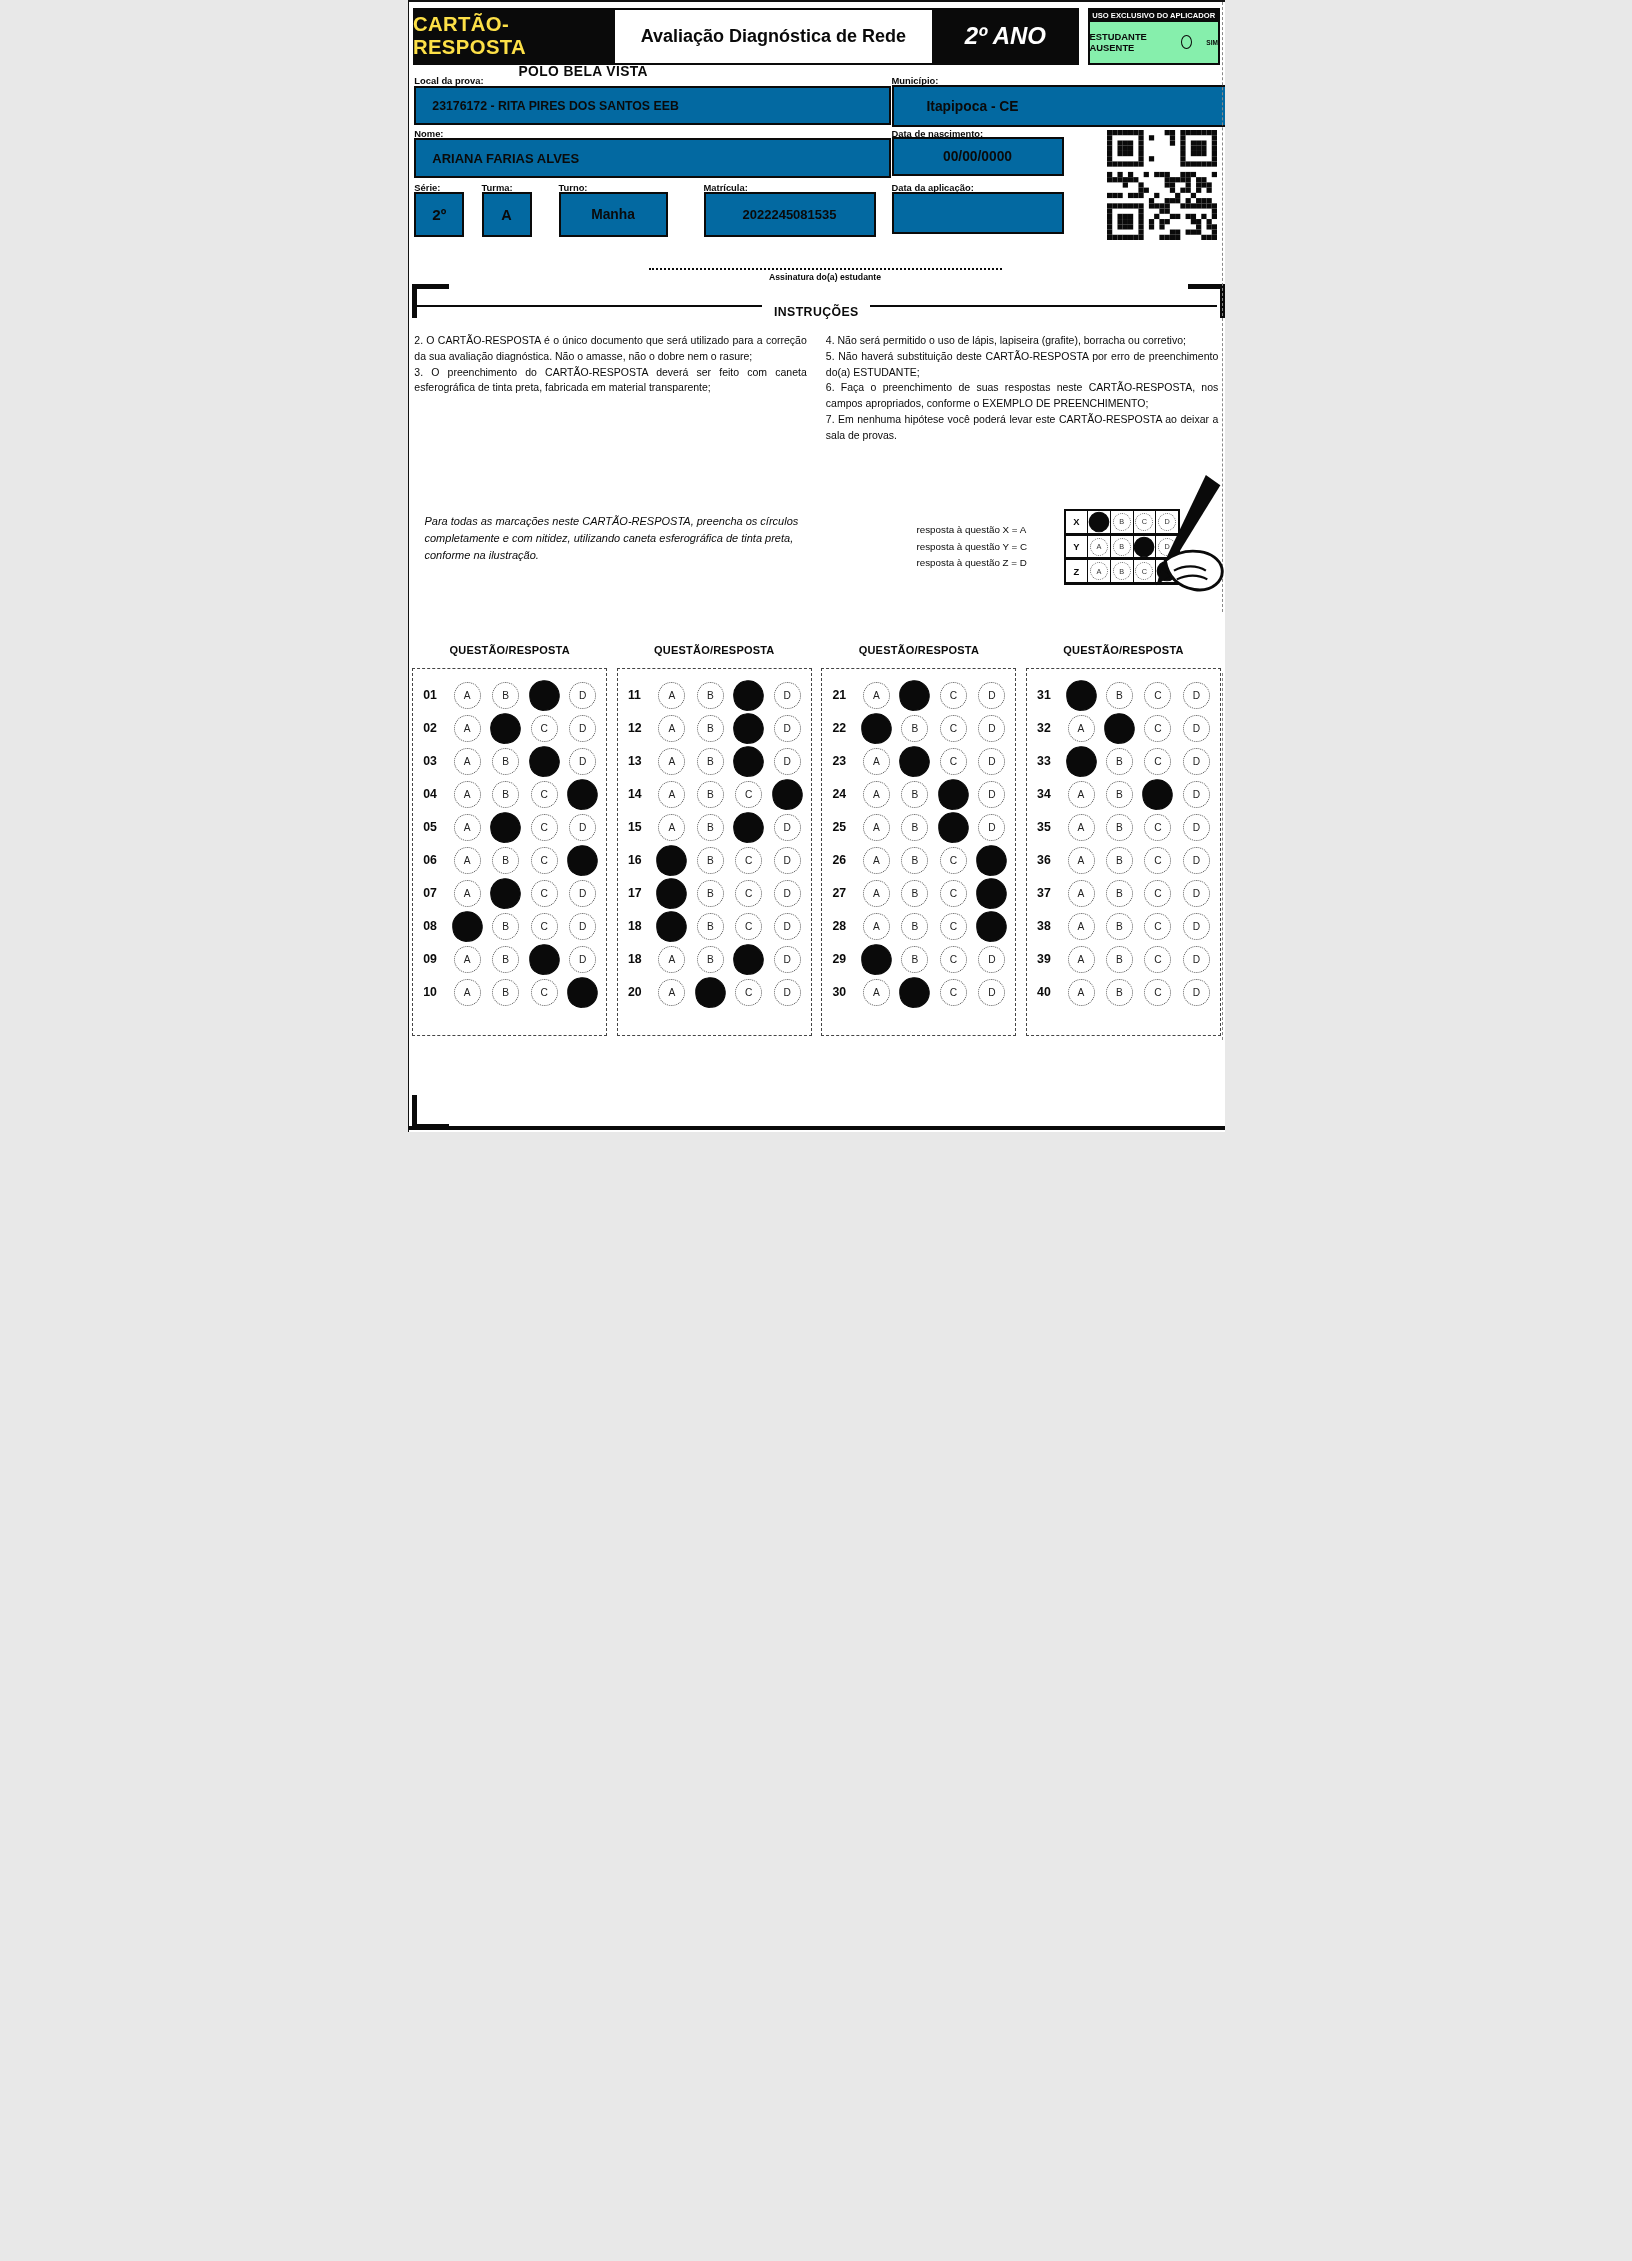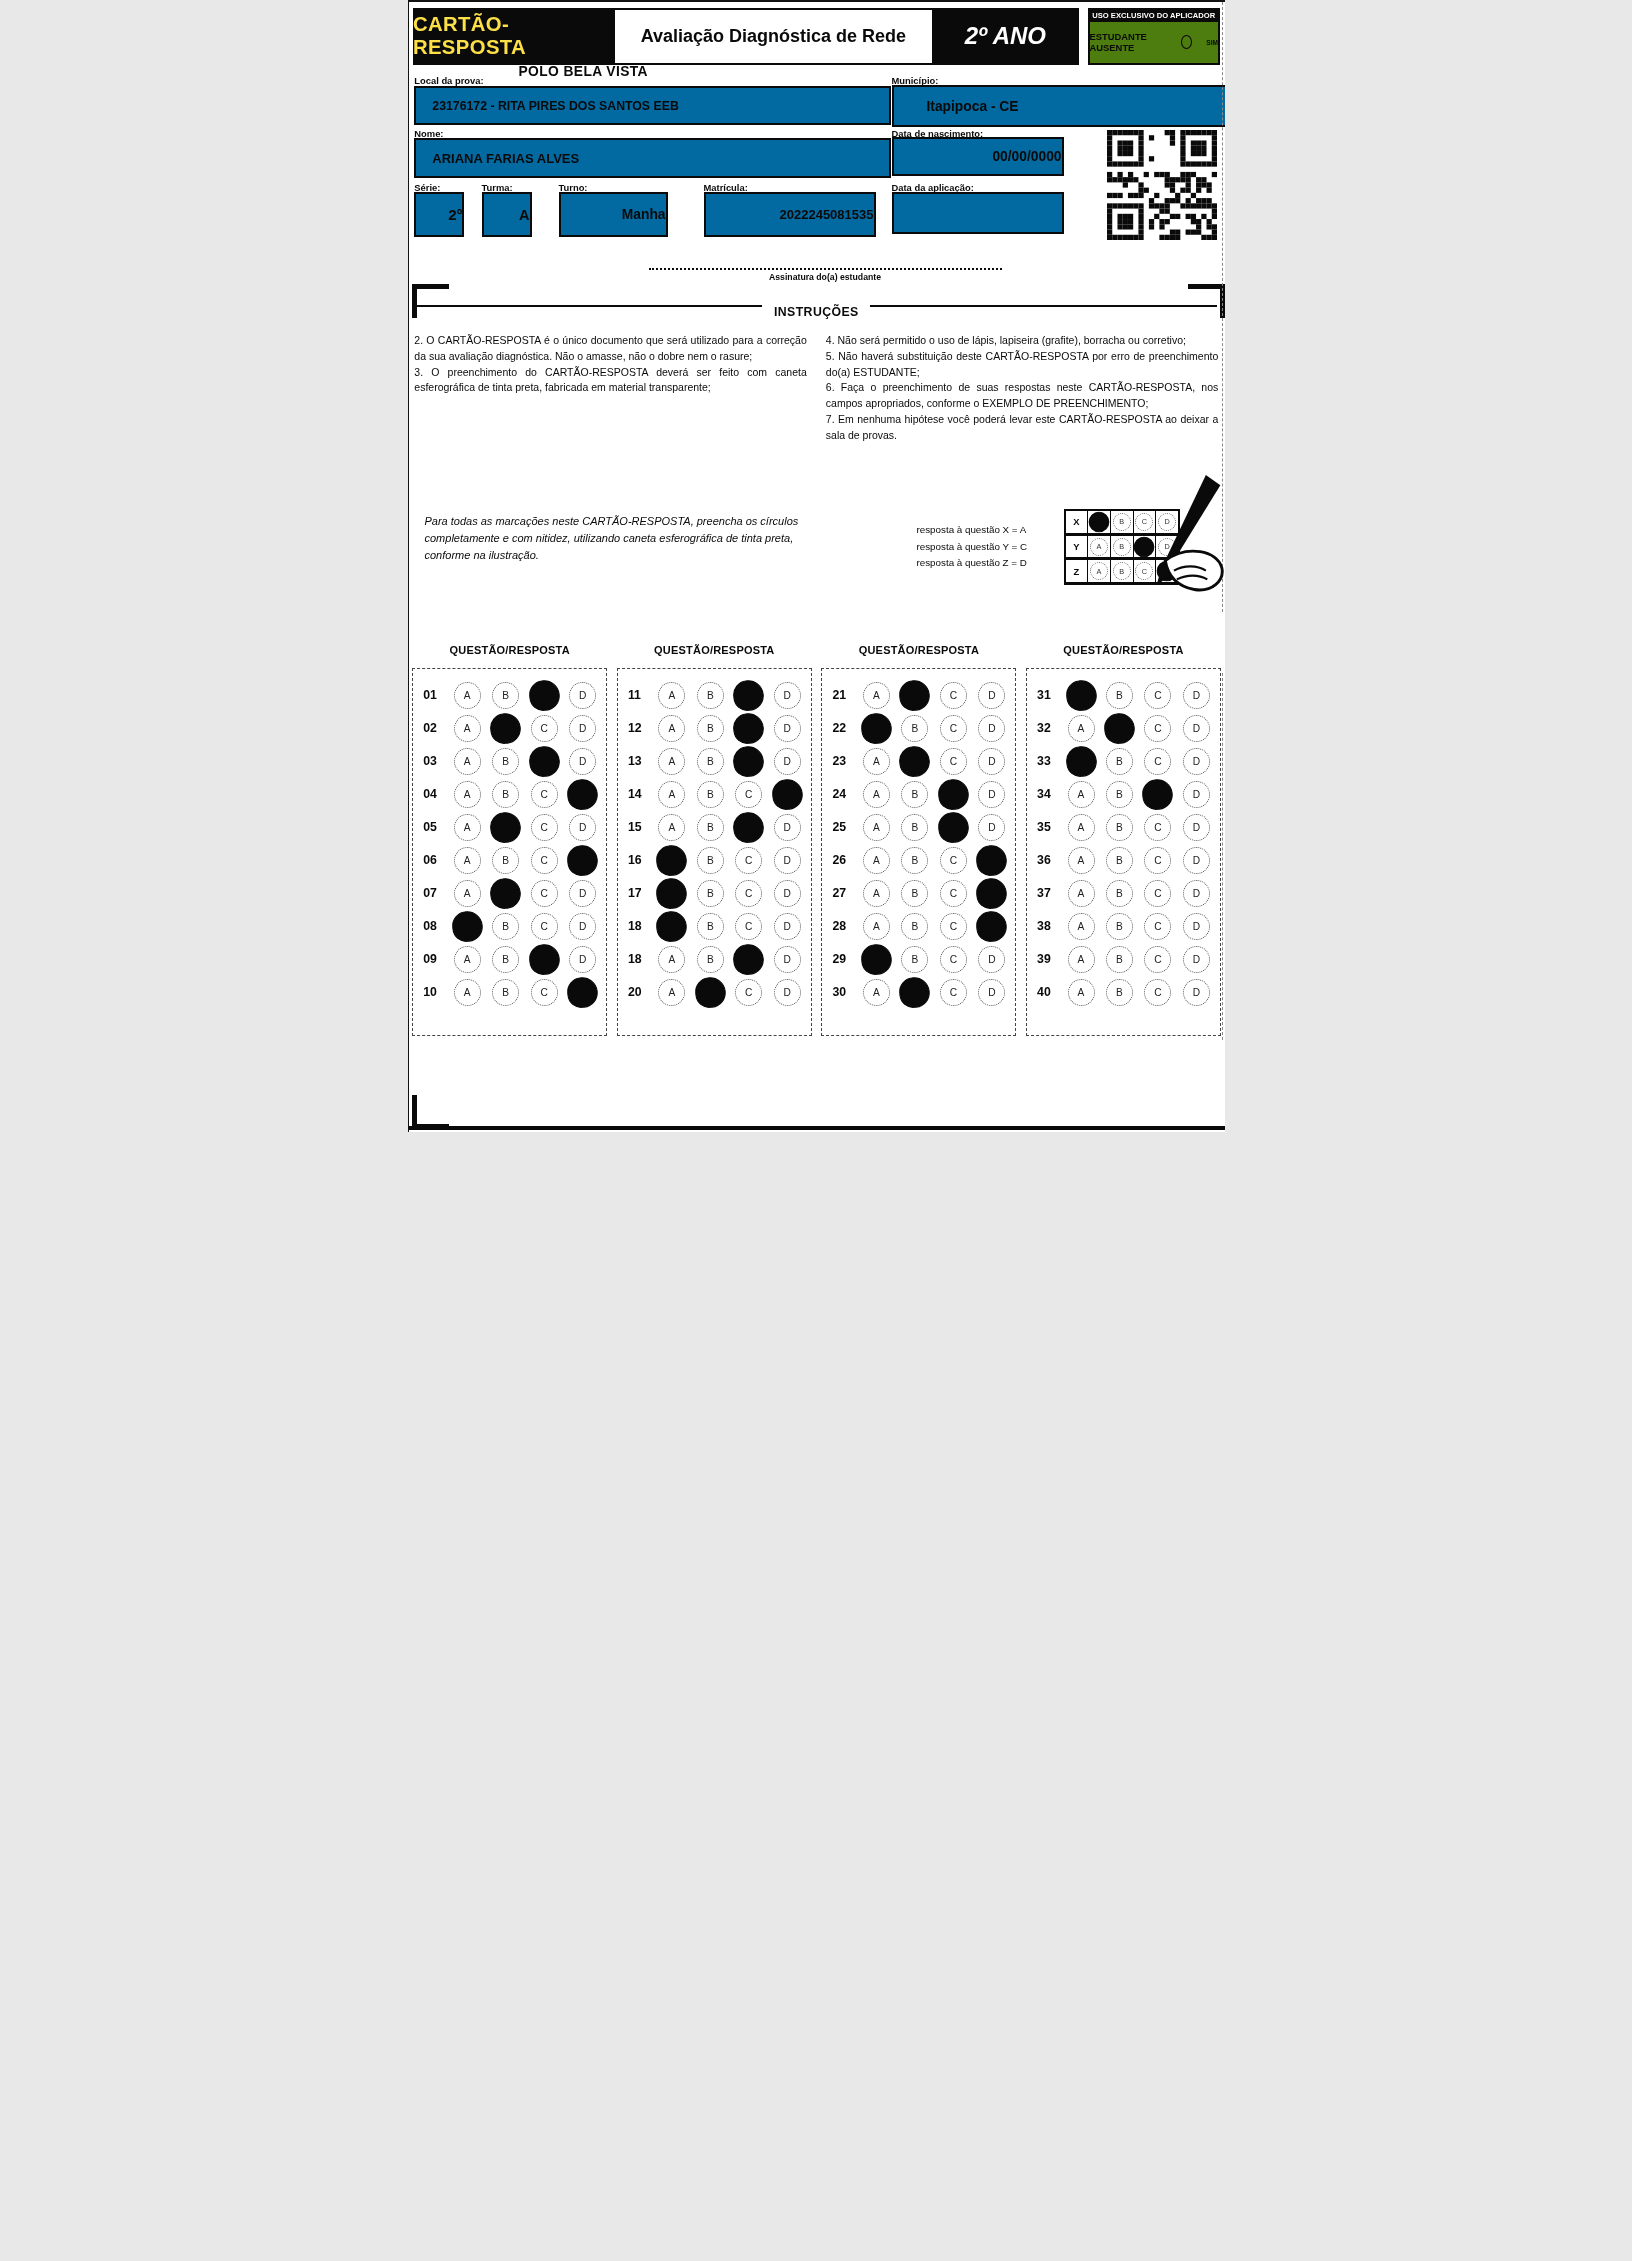--- a/index.html
+++ b/index.html
@@ -12,29 +12,29 @@
   .header{position:absolute;left:4.4px;top:5.8px;width:807px;height:57px;display:flex;align-items:stretch;}
   .h-black1{width:202px;background:#0a0a0a;color:#fde047;display:flex;align-items:center;justify-content:center;
     font-size:20.3px;font-weight:bold;letter-spacing:0.4px;}
   .h-mid{width:317px;border-top:2.9px solid #0a0a0a;border-bottom:2.9px solid #0a0a0a;display:flex;align-items:center;
     justify-content:center;font-size:18px;font-weight:bold;background:#fff;}
   .h-black2{width:147px;background:#0a0a0a;color:#fff;display:flex;align-items:center;justify-content:center;
     font-size:24px;font-weight:bold;font-style:italic;}
   .h-gap{width:8.7px;}
   .applicator{flex:1;display:flex;flex-direction:column;border-radius:19px;}
   .app-title{background:#0a0a0a;color:#fff;font-size:7.6px;font-weight:bold;text-align:center;padding:2.9px 0 2.2px;}
-  .app-box{border:2.2px solid #0a0a0a;border-top:none;background:#4d7c0f;flex:1;display:flex;align-items:center;
+  .app-box{border:2.2px solid #0a0a0a;border-top:none;background:#86efac;flex:1;display:flex;align-items:center;
     justify-content:center;gap:14px;font-size:9.4px;font-weight:bold;}
   .absent-circle{width:12.3px;height:12.3px;border:1.5px solid #0a0a0a;border-radius:50%;display:inline-block;}
   .sim{font-size:6.5px;font-weight:bold;}
   
   .flabel{position:absolute;font-size:9.4px;font-weight:bold;}
   .fbox{position:absolute;border:2.2px solid #0a0a0a;background:#0369a1;display:flex;align-items:center;
     font-weight:bold;font-size:12.3px;}
-  .fbox.center{justify-content:flex-end;}
+  .fbox.center{justify-content:center;}
   .pl{padding-left:16px;}
   .big-local{position:absolute;left:110px;top:62px;font-size:13.8px;font-weight:bold;letter-spacing:0.4px;}
   .qr-wrap{position:absolute;left:698px;top:128px;width:110px;height:110px;}
   
   .sig-line{position:absolute;left:240px;top:266px;width:353px;border-top:2.2px dotted #0a0a0a;}
   .sig-label{position:absolute;left:240px;top:270px;width:353px;text-align:center;font-size:8.7px;font-weight:bold;}
   
   .mark-tl{position:absolute;left:3.6px;top:282px;width:32px;height:29px;border-top:5.1px solid #0a0a0a;border-left:5.1px solid #0a0a0a;}
   .mark-tr{position:absolute;left:779px;top:282px;width:32px;height:29px;border-top:5.1px solid #0a0a0a;border-right:5.1px solid #0a0a0a;}
   .mark-bl{position:absolute;left:3.6px;top:1093px;width:32px;height:29px;border-bottom:5.1px solid #0a0a0a;border-left:5.1px solid #0a0a0a;}

